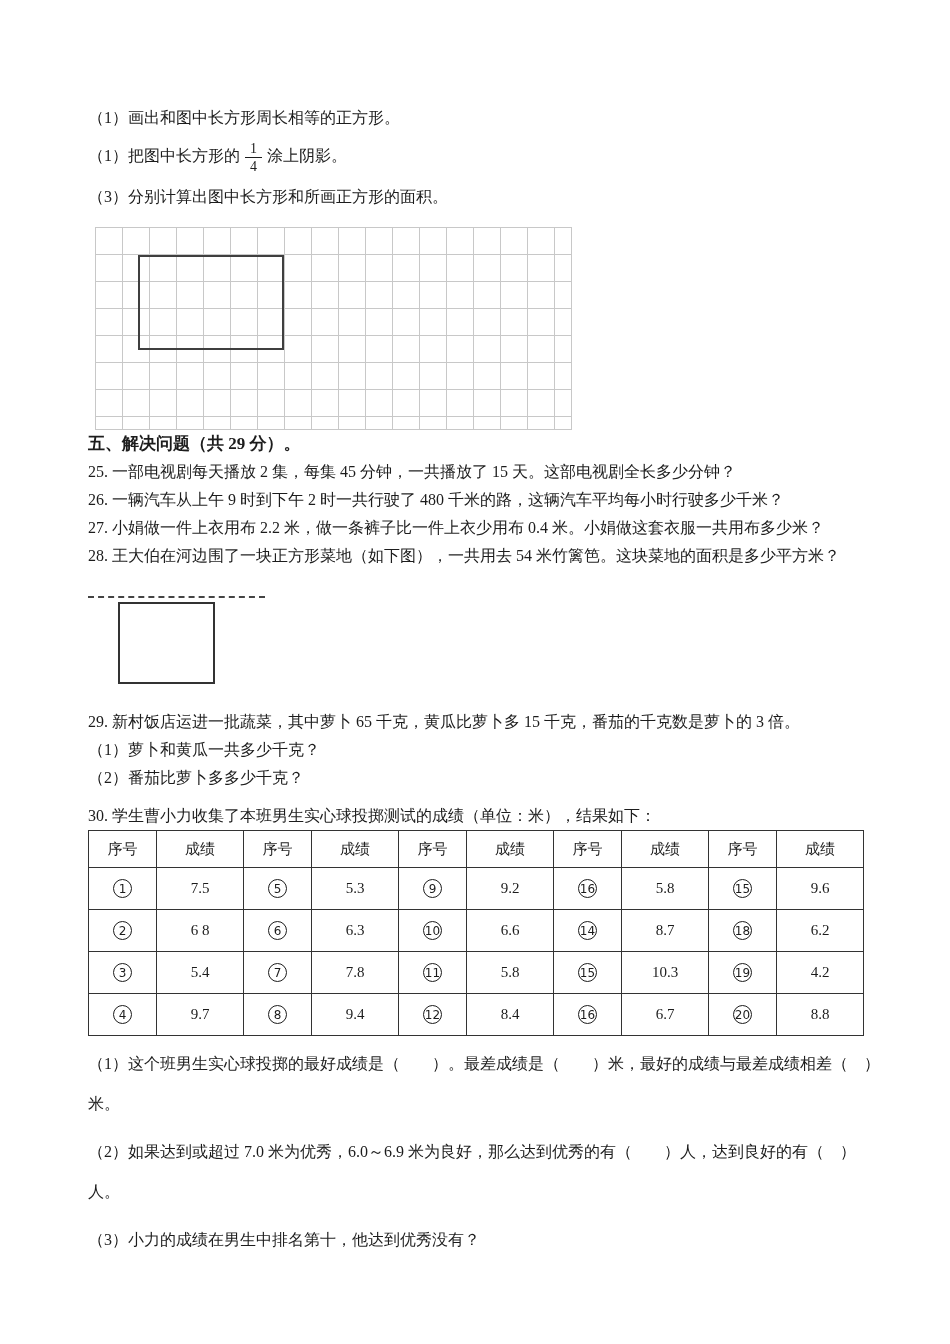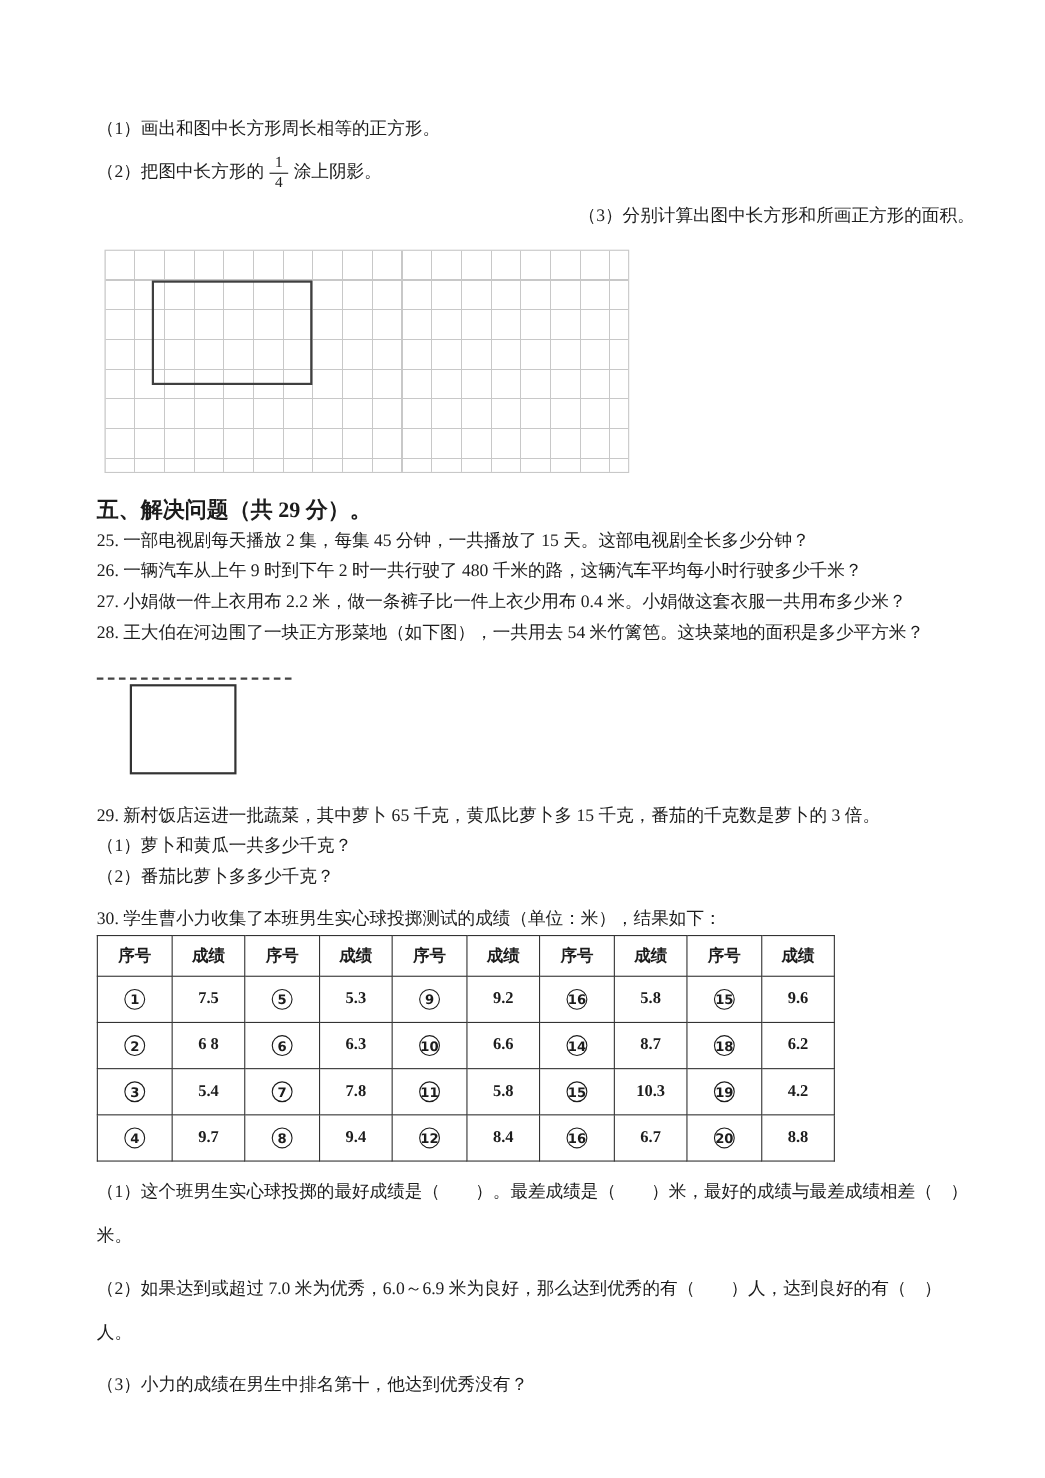--- a/index.html
+++ b/index.html
@@ -12,21 +12,21 @@
     font-family: "Liberation Serif", "DejaVu Serif", serif;
     color: #1c1c1c;
     font-size: 16px;
   }
   .page { padding: 104px 64px 0 88px; }
   p.line { line-height: 28px; }
 
   
   .q1 { margin-bottom: 8px; }
   .q2 { margin-bottom: 8px; }
-  .q3 { margin-top: 6px; text-align: right; }
+  .q3 { margin-top: 6px; }
 
   .fraction {
     display: inline-block;
     vertical-align: middle;
     text-align: center;
     margin: 0 5px;
   }
   .fraction .num {
     display: block;
     border-bottom: 1px solid #1c1c1c;
@@ -55,22 +55,21 @@
   .grid-rect {
     position: absolute;
     left: 42px;
     top: 27px;
     width: 146px;
     height: 95px;
     border: 2px solid #3f3f3f;
   }
 
   .section-heading {
-    margin-top: 20px;
-    font-size: 20px;
+    font-size: 17px;
     font-weight: bold;
     line-height: 28px;
     font-family: "Liberation Serif", "DejaVu Serif", serif;
   }
   .problems p { line-height: 28px; }
 
   
   .river-figure { margin-top: 26px; }
   .river-line {
     width: 177px;
@@ -86,30 +85,29 @@
   }
 
   .p29 { margin-top: 24px; }
   .p30 { margin-top: 10px; }
 
   
   table.scores {
     border-collapse: collapse;
     margin-top: 0px;
     table-layout: fixed;
-    font-weight: bold;
   }
   .scores td {
     border: 1px solid #333333;
     text-align: center;
     vertical-align: middle;
     font-size: 15px;
   }
   .scores .col-seq { width: 68px; }
-  .scores .col-score { width: 66px; }
+  .scores .col-score { width: 87px; }
   .scores tr.hdr td { height: 37px; }
   .scores tr.data td { height: 42px; }
 
   .circled {
     display: inline-flex;
     align-items: center;
     justify-content: center;
     width: 19px;
     height: 19px;
     border: 1px solid #1c1c1c;
@@ -121,21 +119,21 @@
 
   .after-table p { line-height: 40px; margin-top: 8px; }
 </style>
 </head>
 <body>
 
 <div class="page">
 
   <p class="line q1">（1）画出和图中长方形周长相等的正方形。</p>
 
-  <p class="line q2"><span>（2）把图中长方形的</span><span class="fraction"><span class="num">1</span><span class="den">4</span></span><span>涂上阴影。</span></p>
+  <p class="line q2"><span>（1）把图中长方形的</span><span class="fraction"><span class="num">1</span><span class="den">4</span></span><span>涂上阴影。</span></p>
 
   <p class="line q3">（3）分别计算出图中长方形和所画正方形的面积。</p>
 
   <div class="grid-figure">
     <div class="grid-rect"></div>
   </div>
 
   <h2 class="section-heading">五、解决问题（共 29 分）。</h2>
 
   <div class="problems">

